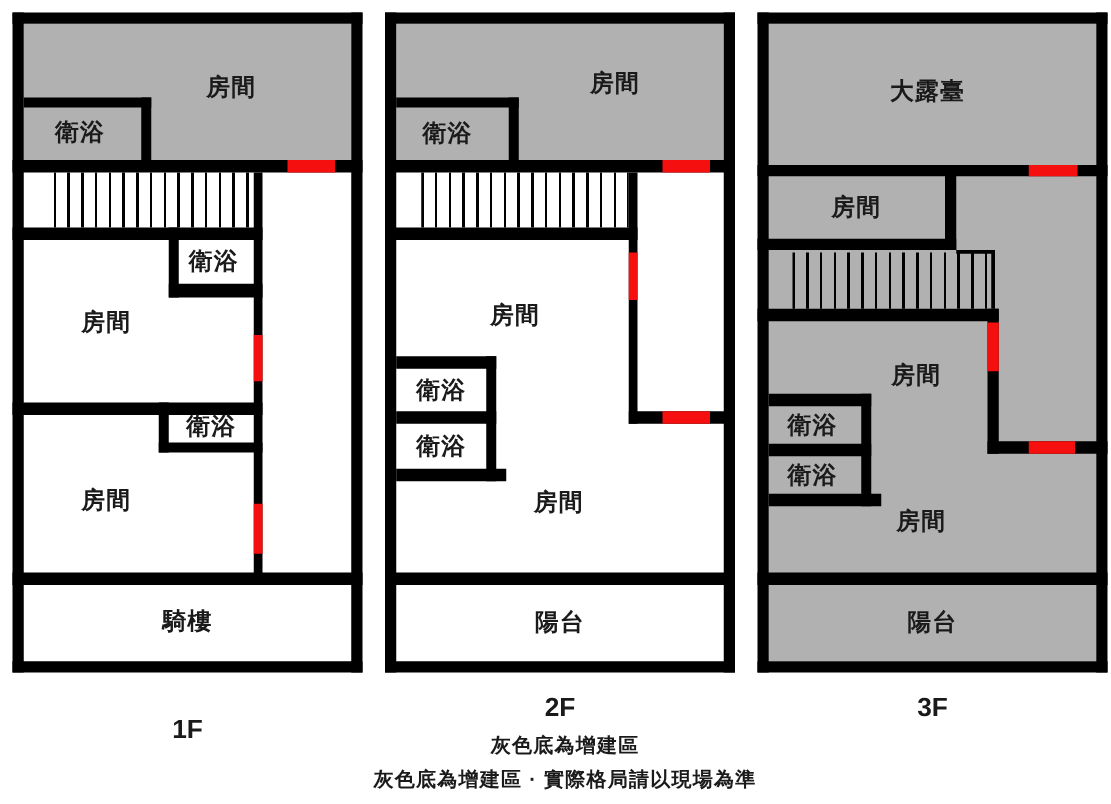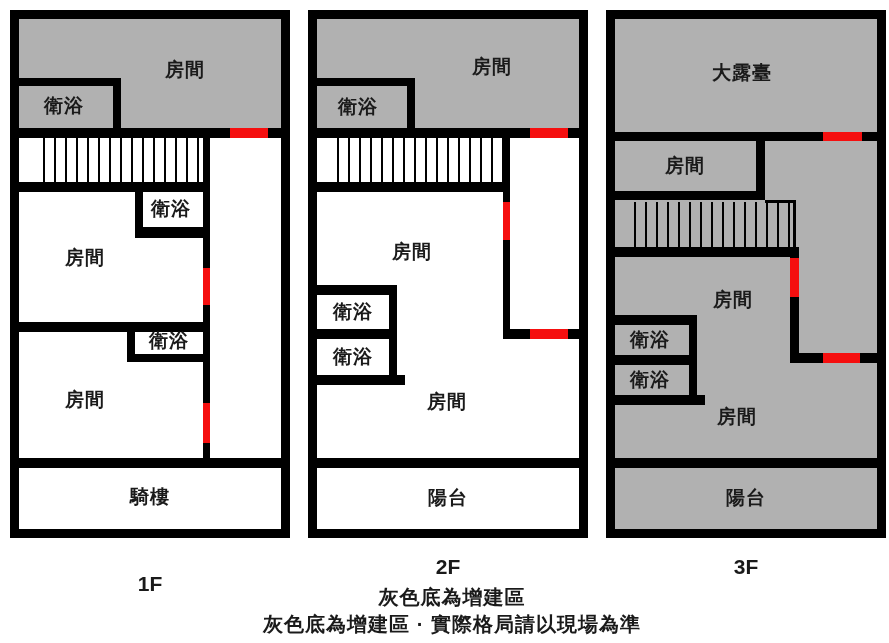--- a/index.html
+++ b/index.html
@@ -18,21 +18,21 @@
   .lbl{
     position:absolute;transform:translate(-50%,-50%);
     font-size:19px;font-weight:600;color:#1a1a1a;white-space:nowrap;letter-spacing:1px;
   }
   .floor-tag{
     position:absolute;transform:translate(-50%,-50%);
     font-size:21px;font-weight:600;color:#1a1a1a;
   }
   .legend-line{
     position:absolute;left:452px;transform:translate(-50%,-50%);
-    font-size:20px;font-weight:600;color:#1a1a1a;white-space:nowrap;letter-spacing:1px;
+    font-size:16px;font-weight:600;color:#1a1a1a;white-space:nowrap;letter-spacing:1px;
   }
 </style>
 </head>
 <body>
 
 <div id="canvas">
 
   <div class="plan" style="left:10px;">
     <div class="gray" style="left:9px;top:9px;width:262px;height:109px;"></div>
 

